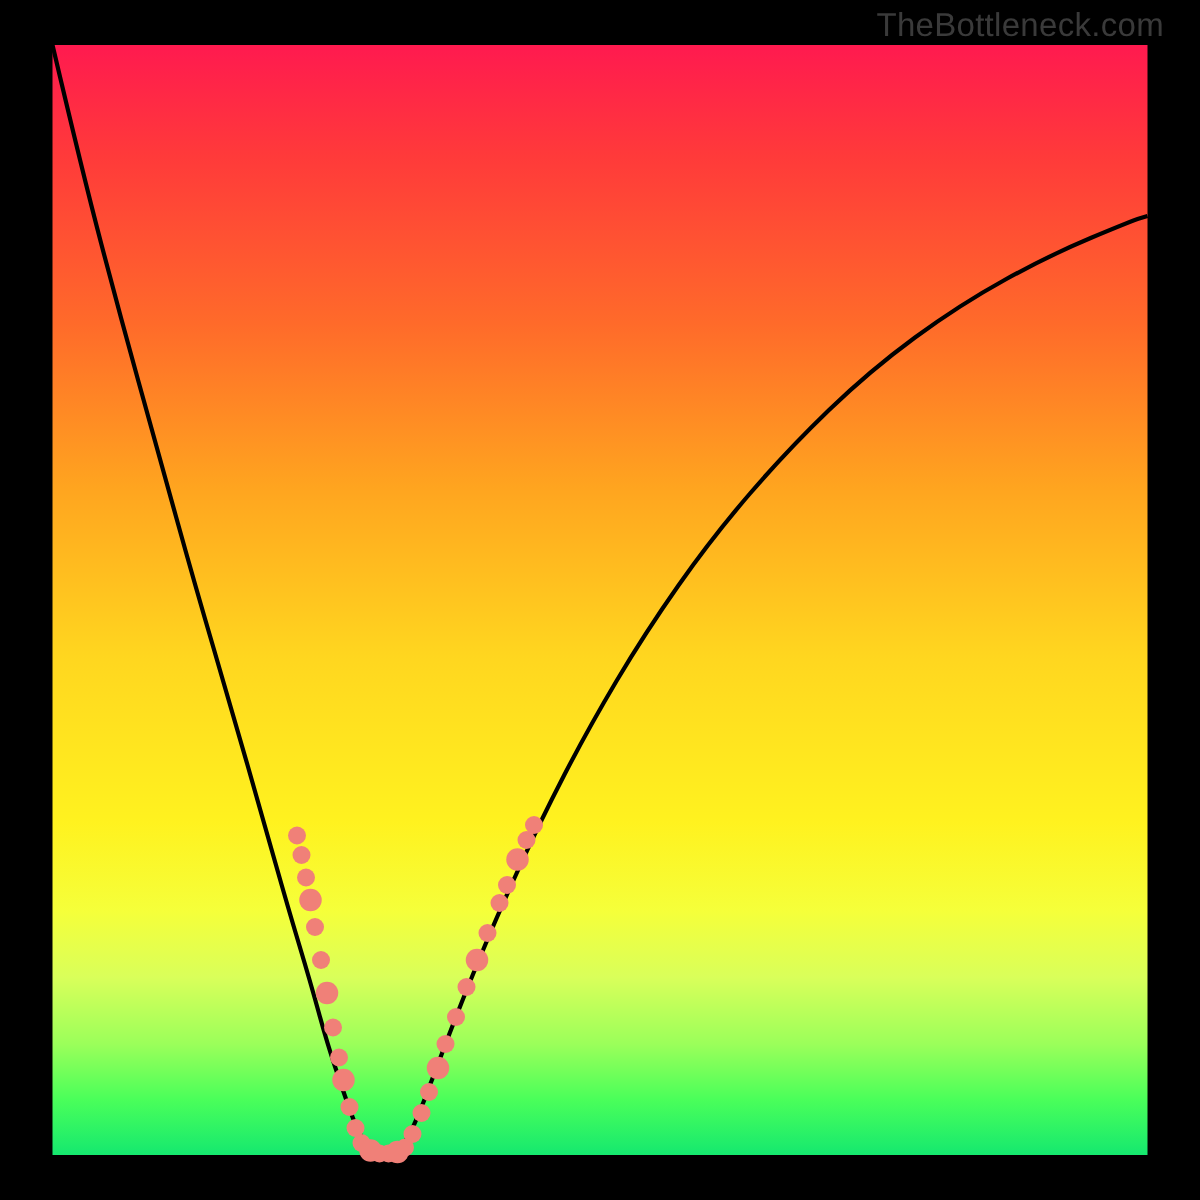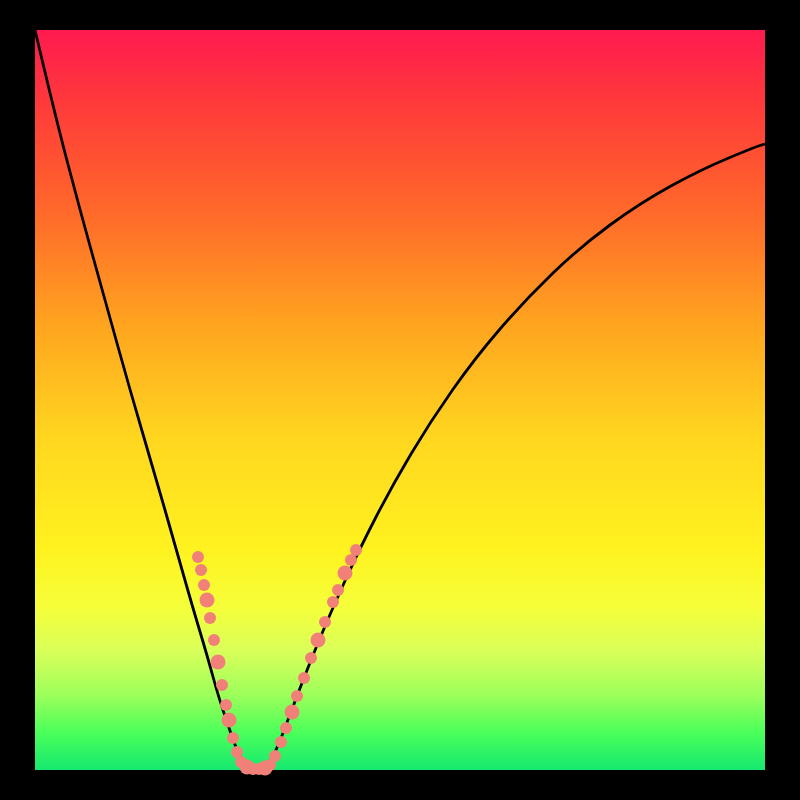--- a/index.html
+++ b/index.html
@@ -80,13 +80,14 @@
         <circle cx="311" cy="658" r="6" fill="#f08078"></circle>
         <circle cx="318" cy="640" r="7.5" fill="#f08078"></circle>
         <circle cx="325" cy="622" r="6" fill="#f08078"></circle>
         <circle cx="333" cy="602" r="6" fill="#f08078"></circle>
         <circle cx="338" cy="590" r="6" fill="#f08078"></circle>
         <circle cx="345" cy="573" r="7.5" fill="#f08078"></circle>
         <circle cx="351" cy="560" r="6" fill="#f08078"></circle>
         <circle cx="356" cy="550" r="6" fill="#f08078"></circle>
       </g>
   </svg>
+  <div class="watermark" style="top:4px; right:24px;">TheBottleneck.com</div>
 </div>
 
 </body></html>

